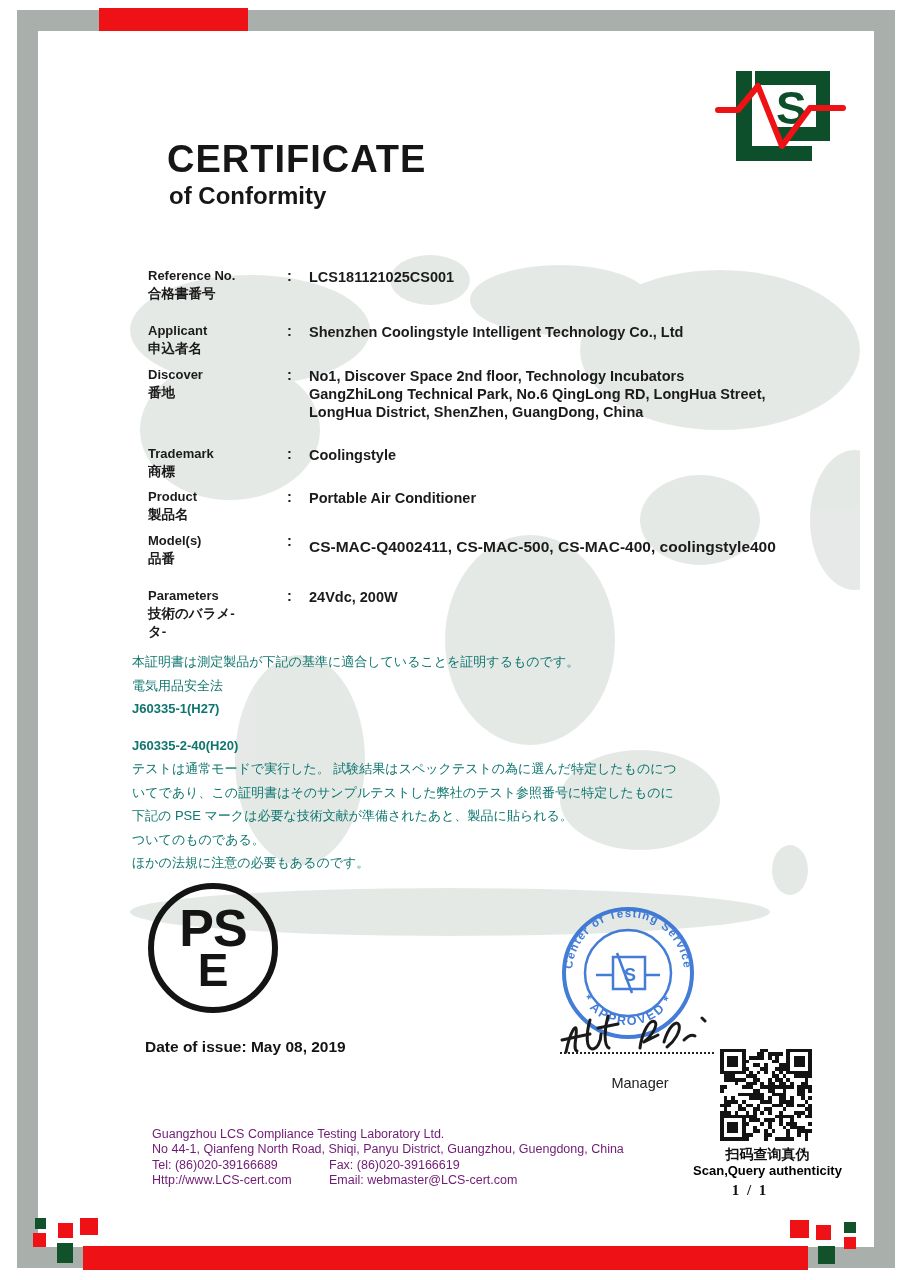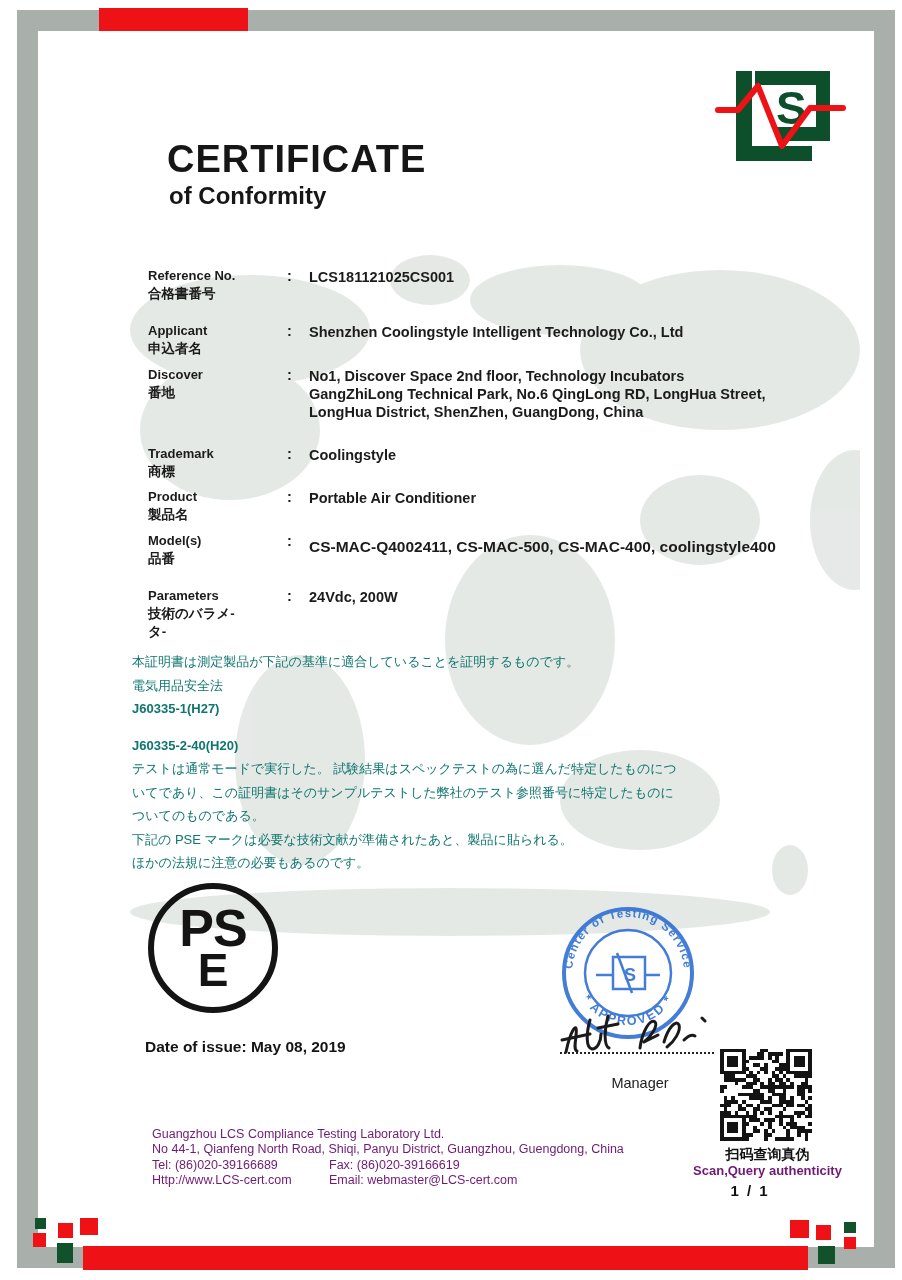--- a/index.html
+++ b/index.html
@@ -44,22 +44,22 @@
   .manager{position:absolute;left:585px;top:1059px;width:110px;text-align:center;font-size:14.5px;color:#222;margin-top:16px;}
   
   .date{position:absolute;left:145px;top:1038px;font-size:15.5px;font-weight:bold;color:#141414;}
   
   .footer{position:absolute;left:152px;top:1127px;font-size:12.5px;line-height:15.4px;color:#701a75;}
   .fcols{display:flex;}
   .fcols .c1{width:177px;flex:none;}
   
   .qr{position:absolute;left:720px;top:1046px;width:92px;height:97px;background:#fff;}
   .qr-cn{position:absolute;left:690px;top:1146px;width:155px;text-align:center;font-size:14px;font-weight:bold;color:#111;}
-  .qr-en{position:absolute;left:675px;top:1163px;width:185px;text-align:center;font-size:13px;font-weight:bold;color:#701a75;}
-  .qr-page{position:absolute;left:690px;top:1182px;width:120px;text-align:center;font-size:15px;font-weight:bold;letter-spacing:2px;color:#111;}
+  .qr-en{position:absolute;left:675px;top:1163px;width:185px;text-align:center;font-size:13px;font-weight:bold;color:#000000;}
+  .qr-page{position:absolute;left:690px;top:1182px;width:120px;text-align:center;font-size:15px;font-weight:bold;letter-spacing:2px;color:#111;font-family:Liberation Serif, serif;}
 </style>
 </head>
 <body>
 
 <div class="page">
 
   <svg class="map" viewBox="60 255 800 700" xmlns="http://www.w3.org/2000/svg">
     <g fill="#bcc6c0" opacity="0.38">
       <ellipse cx="720" cy="350" rx="140" ry="80"></ellipse>
       <ellipse cx="560" cy="300" rx="90" ry="35"></ellipse>
@@ -176,22 +176,22 @@
     <div class="fvalue">24Vdc, 200W</div>
   </div>
 
   <div class="statement">
     <div class="sline">本証明書は測定製品が下記の基準に適合していることを証明するものです。</div>
     <div class="sline">電気用品安全法</div>
     <div class="sline sbold">J60335-1(H27)</div>
     <div class="sline sbold sgap">J60335-2-40(H20)</div>
     <div class="sline">テストは通常モードで実行した。 試験結果はスペックテストの為に選んだ特定したものにつ</div>
     <div class="sline">いてであり、この証明書はそのサンプルテストした弊社のテスト参照番号に特定したものに</div>
+    <div class="sline">下記の PSE マークは必要な技術文献が準備されたあと、製品に貼られる。</div>
     <div class="sline">ついてのものである。</div>
-    <div class="sline">下記の PSE マークは必要な技術文献が準備されたあと、製品に貼られる。</div>
     <div class="sline">ほかの法規に注意の必要もあるのです。</div>
   </div>
 
   <div class="pse">
     <div class="ps">PS</div>
     <div class="e">E</div>
   </div>
 
   <svg class="stamp" viewBox="0 0 140 140" xmlns="http://www.w3.org/2000/svg">
     <defs>

